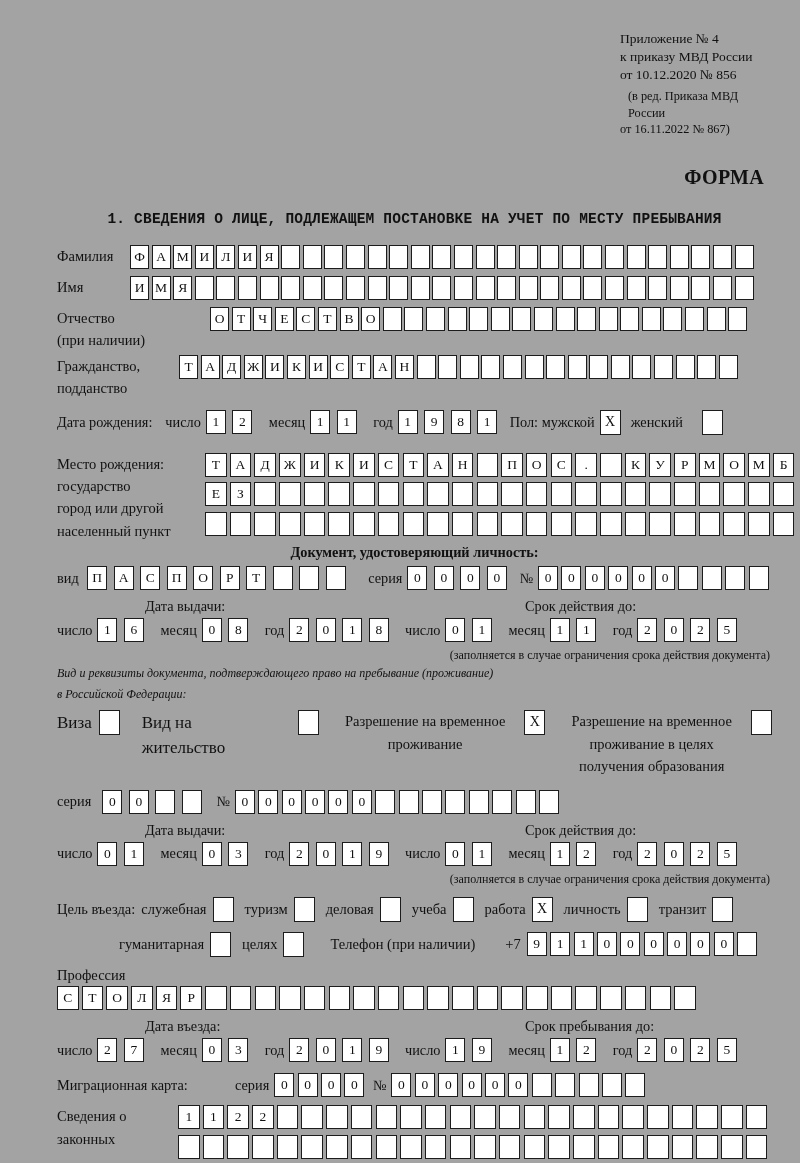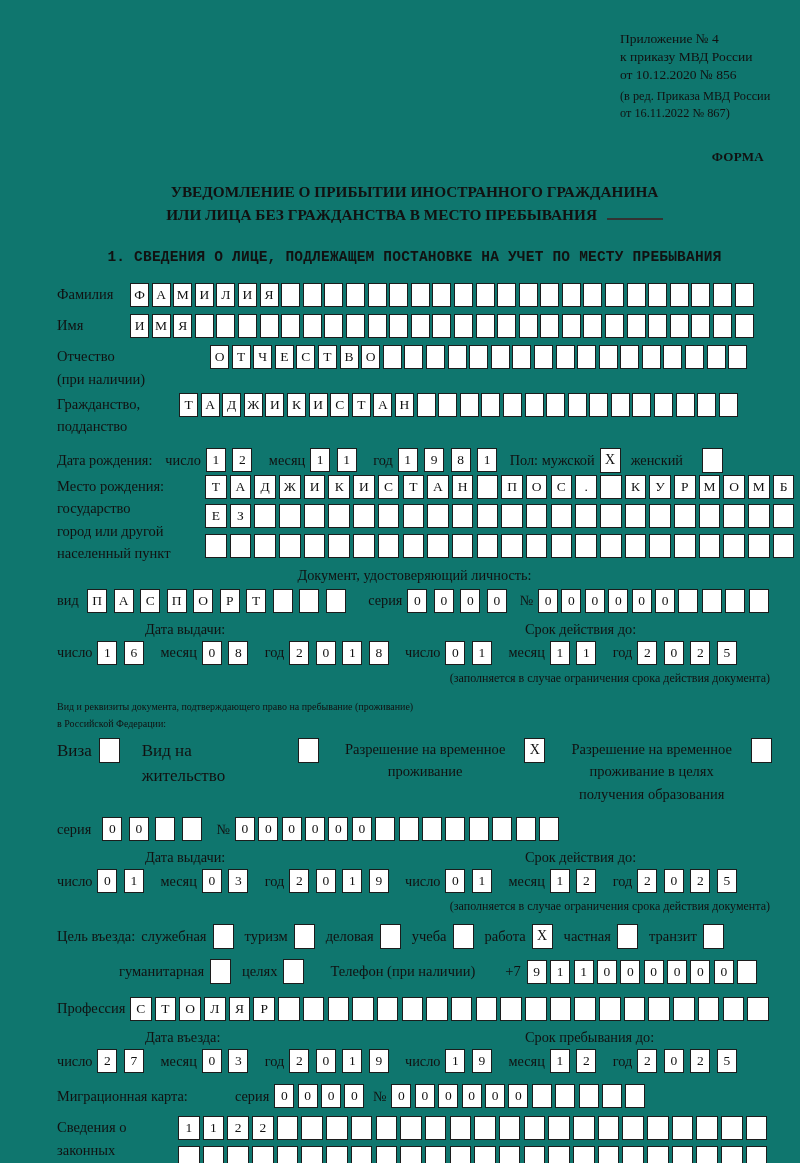--- a/index.html
+++ b/index.html
@@ -1,24 +1,24 @@
 <!DOCTYPE html>
 <html><head>
 <meta charset="utf-8">
 <style>
   html,body { margin:0; padding:0; background:#fff; }
   body { font-family:"Liberation Serif","DejaVu Serif",serif; color:#111; }
   .page { position:relative; width:800px; height:1163px; box-sizing:border-box;
-          padding:30px 28px 0 57px; overflow:hidden; background:#0f766e; }
+          padding:30px 28px 0 57px; overflow:hidden; background:#a3a3a3; }
 
   
   .appendix { margin-left:563px; font-size:13.5px; line-height:1.34; }
   .appendix .edition { font-size:12.3px; }
-  .appendix .ed-top { margin-top:4px; }
-  .forma { text-align:right; font-weight:bold; font-size:13px; margin:28px 8px 0 0; letter-spacing:.3px; }
+  .appendix .ed-top { margin-top:4px;margin-left:8px; }
+  .forma { text-align:right; font-weight:bold; font-size:20px; margin:28px 8px 0 0; letter-spacing:.3px; }
 
   .title { text-align:center; font-weight:bold; font-size:15.3px; line-height:1.5; margin-top:16px; }
   .blank { display:inline-block; width:56px; border-bottom:2px solid #333; height:12px; margin-left:6px; }
   .section-heading { font-weight:bold; font-size:14.5px; text-align:center; margin-top:22px; letter-spacing:.2px;font-family:Liberation Mono, monospace; }
 
   
   .row { display:flex; align-items:flex-start; margin-top:7px; }
   .lbl { font-size:14.5px; line-height:1.55; flex:none; }
   .w73 { width:73px; } .w122 { width:122px; } .w153 { width:153px; } .w148 { width:148px; }
   .w53 { width:53px; } .w121 { width:121px; }
@@ -29,33 +29,33 @@
   .p23 { --cw:20px; --cm:3.4px; }
   .p24 { --cw:21.5px; --cm:3.2px; }
   .spaced { --cw:20px; --cm:6.5px; }
   .stack { display:flex; flex-direction:column; }
   .stack .cells { margin-bottom:5.5px; }
 
   .checkbox { flex:none; display:inline-block; box-sizing:border-box; width:21px; height:25px;
               border:1.6px solid #1c1c1c; text-align:center; font-size:14px; line-height:22px;
               vertical-align:middle; background:#fff; }
 
-  .doc-heading { text-align:center; font-weight:normal; font-size:14.3px; margin-top:8px; }
+  .doc-heading { text-align:center; font-weight:bold; font-size:14.3px; margin-top:8px; }
 
   .date-cols { display:flex; margin-top:8px; }
   .date-col { width:348px; }
   .date-col.right { width:auto; }
   .date-heading { font-size:14.3px; margin-left:88px; margin-bottom:3px; }
   .date-heading.r { margin-left:120px; }
   .date-row { display:flex; align-items:center; }
   .dlbl { font-size:14.3px; margin-right:5px; }
   .dlbl.mid { margin-left:10px; }
   .note { font-size:12px; text-align:right; margin-top:6px; margin-right:2px; }
 
-  .intro { font-size:10px; margin-top:12px; line-height:1.7; }
+  .intro { font-size:12px; line-height:1.7;font-style:italic; }
 
   .visa-row { display:flex; align-items:flex-start; margin-top:6px; }
   .opt-lbl { font-size:17px; line-height:25px; margin-right:7px; }
   .opt-multi { width:188px; text-align:center; font-size:14.5px; line-height:1.55; margin:0 7px 0 14px; }
   .gap14 { margin-left:14px; }
 
   .purpose-row { display:flex; align-items:center; margin-top:10px; }
   .purpose-row .plbl { font-size:14.5px; margin-right:6px; }
   .purpose-row .sp { margin-left:11px; }
   .indent60 { margin-left:62px; }
@@ -71,27 +71,20 @@
   <div class="appendix">
     <div>Приложение № 4</div>
     <div>к приказу МВД России</div>
     <div>от 10.12.2020 № 856</div>
     <div class="edition ed-top">(в ред. Приказа МВД России</div>
     <div class="edition">от 16.11.2022 № 867)</div>
   </div>
 
   <div class="forma">ФОРМА</div>
 
-  <div class="title">
-    <div>УВЕДОМЛЕНИЕ О ПРИБЫТИИ ИНОСТРАННОГО ГРАЖДАНИНА</div>
-    <div>
-      <span>ИЛИ ЛИЦА БЕЗ ГРАЖДАНСТВА В МЕСТО ПРЕБЫВАНИЯ</span>
-      <span class="blank"></span>
-    </div>
-  </div>
 
   <div class="section-heading">1. СВЕДЕНИЯ О ЛИЦЕ, ПОДЛЕЖАЩЕМ ПОСТАНОВКЕ НА УЧЕТ ПО МЕСТУ ПРЕБЫВАНИЯ</div>
 
   <div class="row" style="margin-top:18px;">
     <div class="lbl w73">Фамилия</div>
     <div class="cells">
         <span class="cell">Ф</span>
         <span class="cell">А</span>
         <span class="cell">М</span>
         <span class="cell">И</span>
@@ -245,21 +238,21 @@
         <span class="cell">9</span>
         <span class="cell">8</span>
         <span class="cell">1</span>
       </span>
     <span class="dlbl" style="margin-left:6px;">Пол: мужской</span>
     <span class="checkbox">X</span>
     <span class="dlbl mid">женский</span>
     <span class="checkbox" style="margin-left:14px;"></span>
   </div>
 
-  <div class="row" style="margin-top:2px;">
+  <div class="row" style="margin-top:18px;">
     <div class="lbl w148">
       <div>Место рождения:</div>
       <div>государство</div>
       <div>город или другой</div>
       <div>населенный пункт</div>
     </div>
     <div class="stack">
       <div class="cells p24">
           <span class="cell">Т</span>
           <span class="cell">А</span>
@@ -523,21 +516,21 @@
     <span class="plbl">служебная</span>
     <span class="checkbox"></span>
     <span class="plbl sp">туризм</span>
     <span class="checkbox"></span>
     <span class="plbl sp">деловая</span>
     <span class="checkbox"></span>
     <span class="plbl sp">учеба</span>
     <span class="checkbox"></span>
     <span class="plbl sp">работа</span>
     <span class="checkbox">X</span>
-    <span class="plbl sp">частная</span>
+    <span class="plbl sp">личность</span>
     <span class="checkbox"></span>
     <span class="plbl sp">транзит</span>
     <span class="checkbox"></span>
   </div>
 
   <div class="purpose-row indent60">
     <span class="plbl">гуманитарная</span>
     <span class="checkbox"></span>
     <span class="plbl sp">целях</span>
     <span class="checkbox"></span>
@@ -550,21 +543,21 @@
         <span class="cell">0</span>
         <span class="cell">0</span>
         <span class="cell">0</span>
         <span class="cell">0</span>
         <span class="cell">0</span>
         <span class="cell">0</span>
         <span class="cell"></span>
       </span>
   </div>
 
-  <div class="row" style="margin-top:13px;">
+  <div class="row" style="margin-top:7px;flex-direction:column;">
     <div class="lbl w73">Профессия</div>
     <div class="cells p24">
         <span class="cell">С</span>
         <span class="cell">Т</span>
         <span class="cell">О</span>
         <span class="cell">Л</span>
         <span class="cell">Я</span>
         <span class="cell">Р</span>
         <span class="cell"></span>
         <span class="cell"></span>

